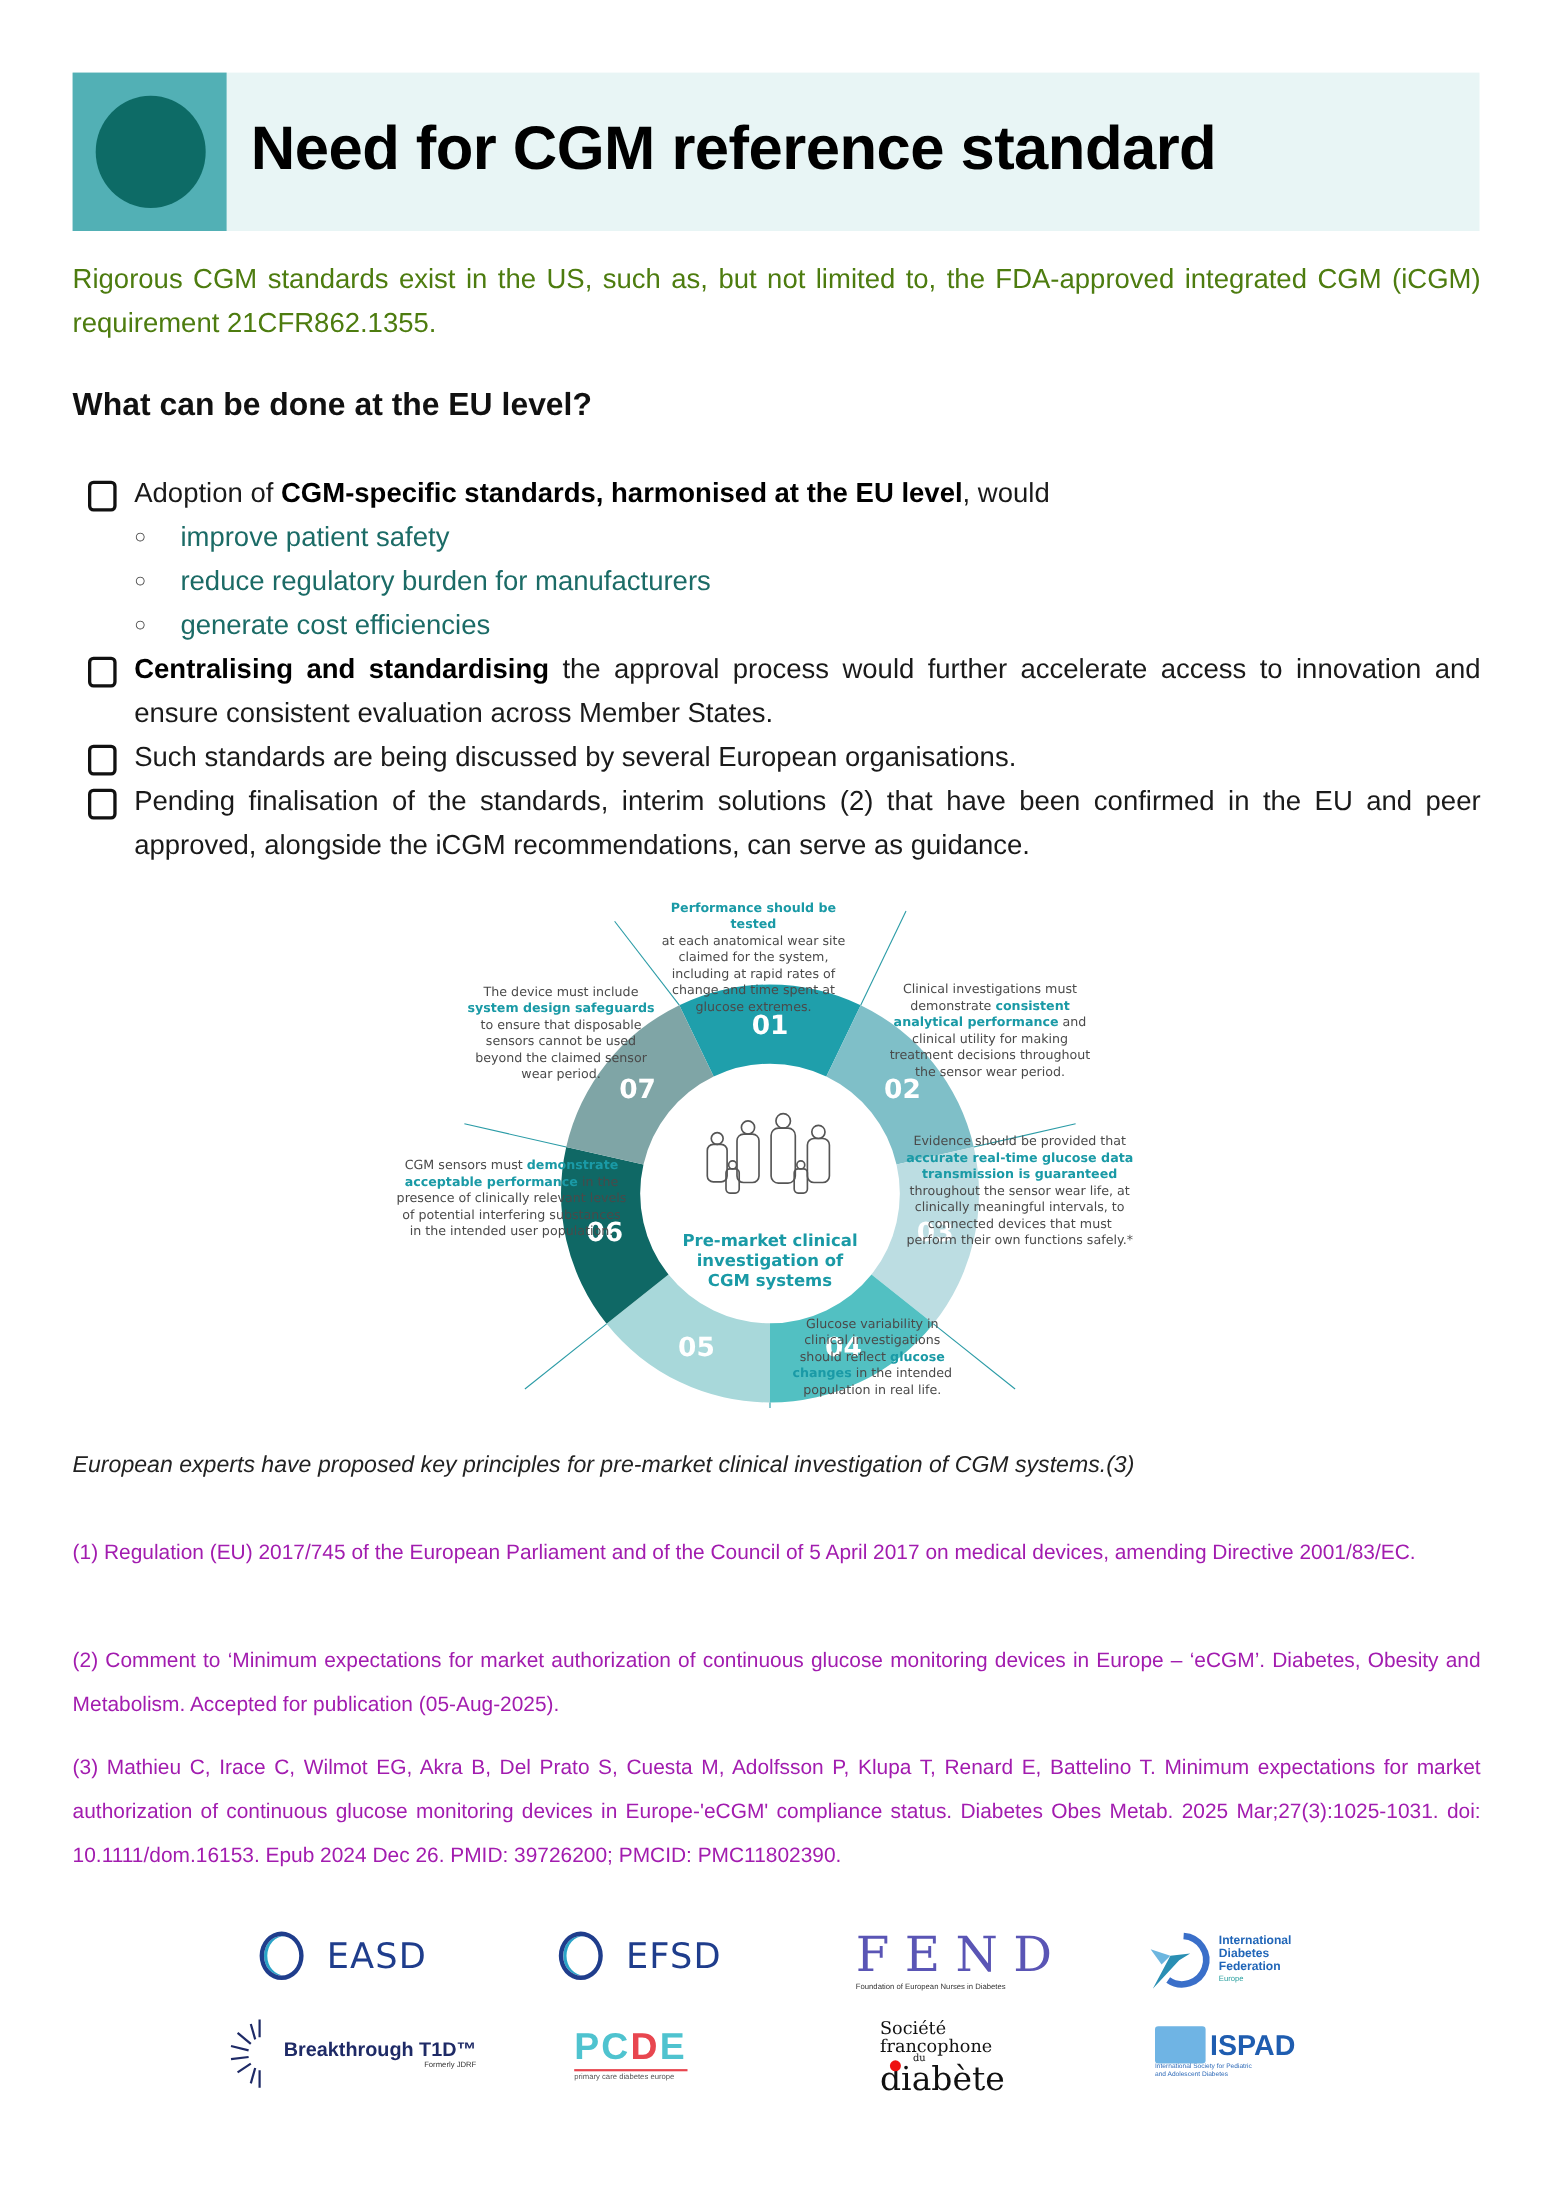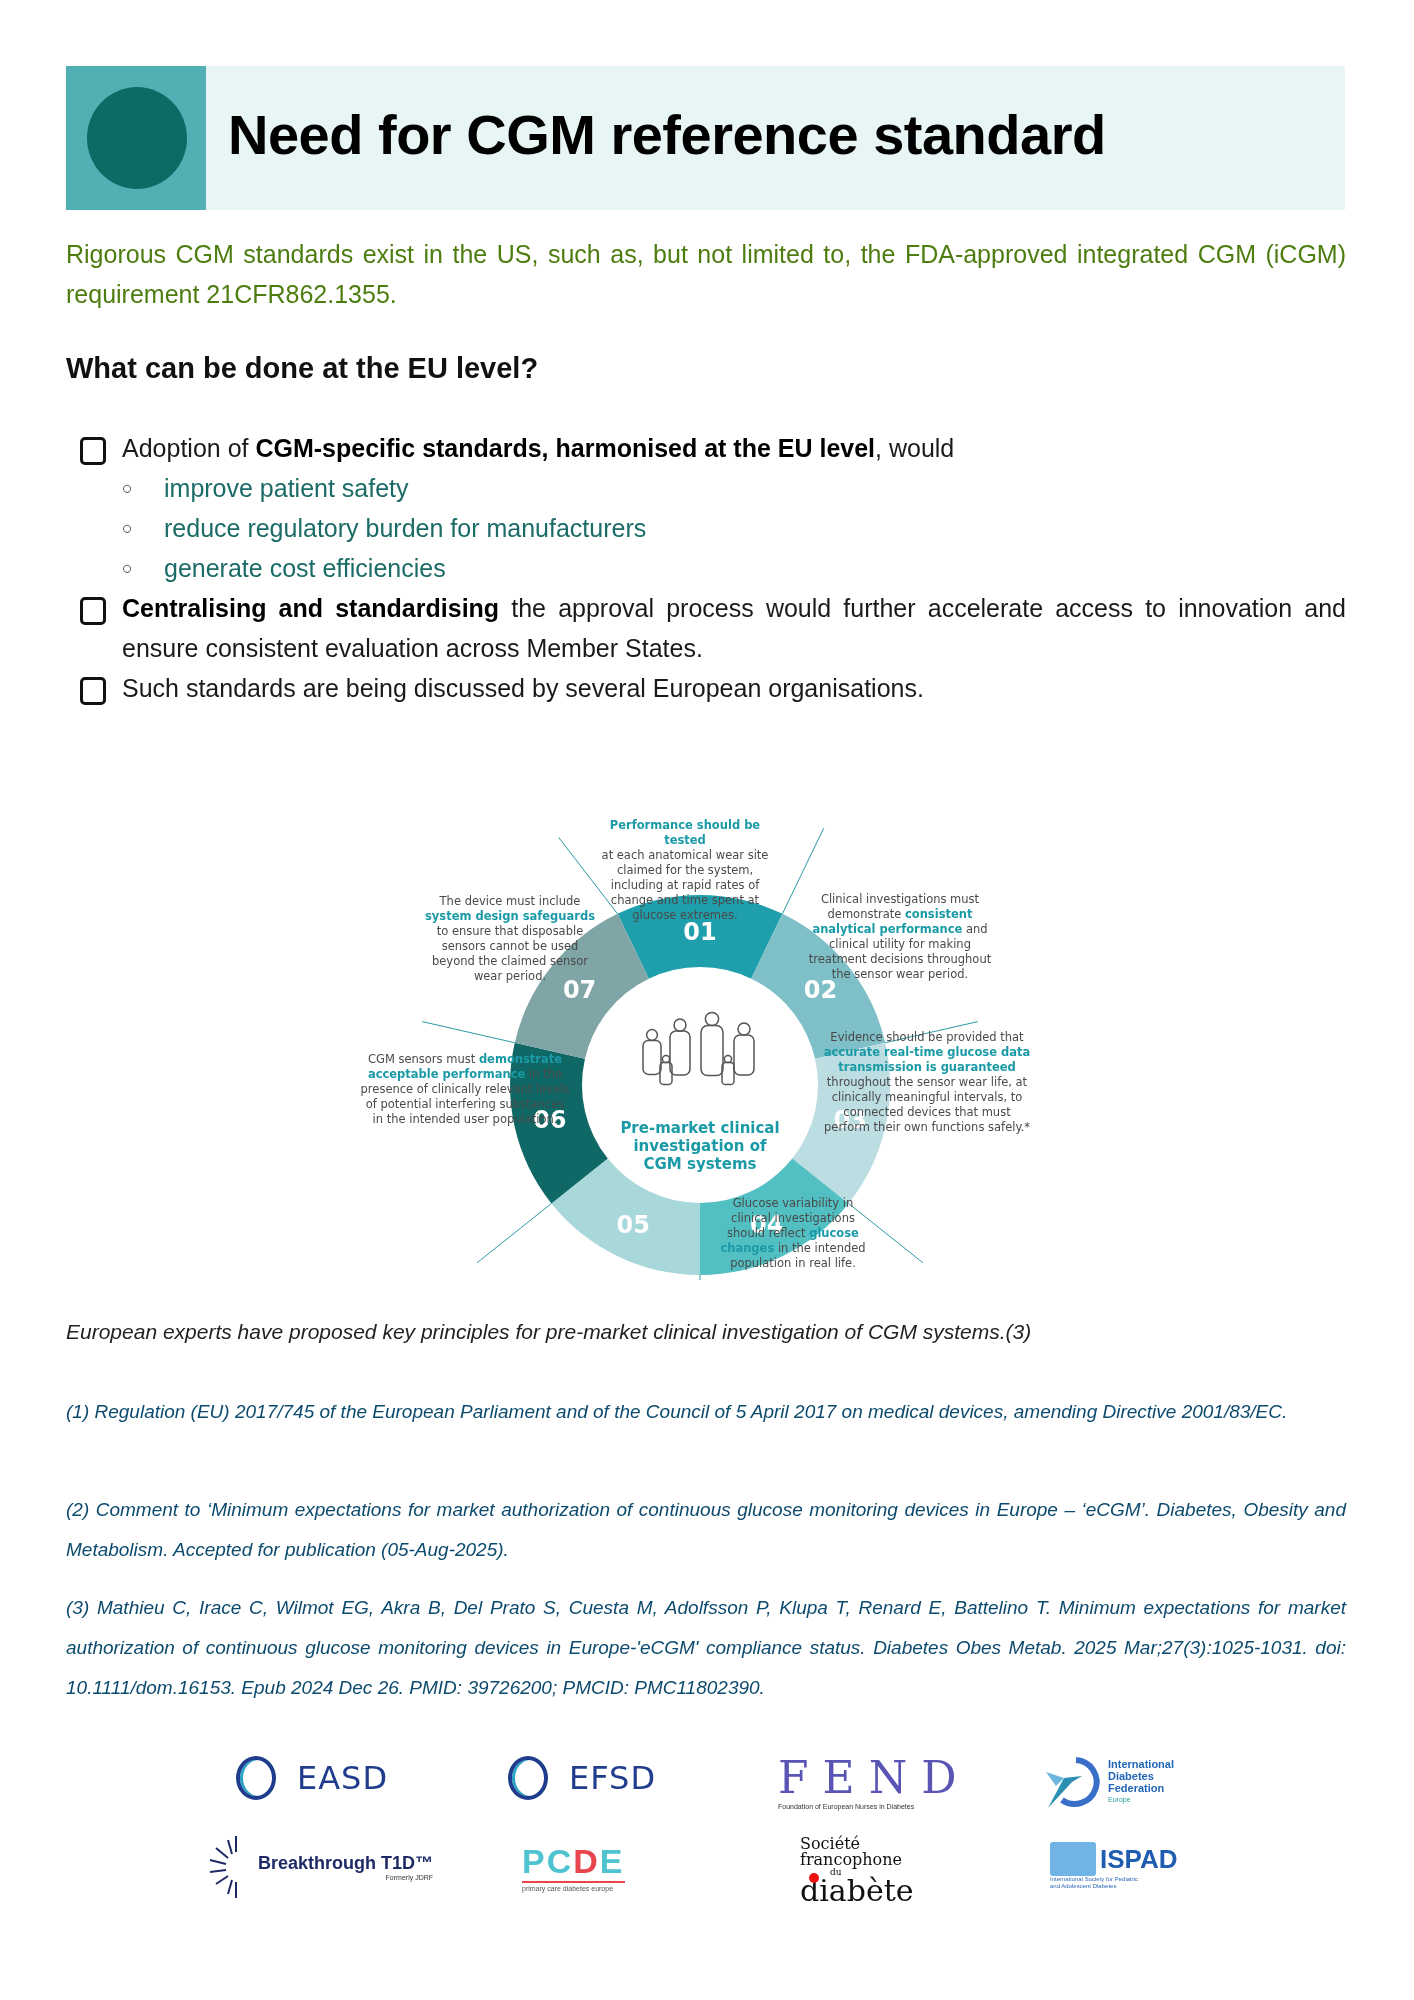--- a/index.html
+++ b/index.html
@@ -16,21 +16,21 @@
   .box { position: absolute; left: 0; top: 9px; width: 20px; height: 22px; border: 3px solid #111; border-radius: 5px; }
   .ci b { font-weight: 700; color: #000; }
   .sub { list-style: none; margin: 0; padding: 0 0 0 42px; }
   .sub li { position: relative; padding-left: 42px; color: #1b6b66; }
   .sub li .o { position: absolute; left: 0; top: 0; color: #444; font-size: 18px; }
   .info { position: absolute; left: 360px; top: 800px; width: 700px; height: 480px; }
   .info svg { position: absolute; left: 0; top: 0; }
   .note { position: absolute; font-family: "DejaVu Sans", sans-serif; font-size: 11.5px; line-height: 15px; color: #4a4a4a; text-align: center; }
   .note .hl { color: #1a9aa6; font-weight: 700; }
   .caption { position: absolute; left: 66px; top: 1320px; font-size: 21px; font-style: italic; color: #222; }
-  .fn { position: absolute; left: 66px; width: 1280px; font-size: 19px; line-height: 40px; color: #0c4a6e; text-align: justify; font-style: italic; }
+  .fn { position: absolute; left: 66px; width: 1280px; font-size: 19px; line-height: 40px; color: #a21caf; text-align: justify; }
   .logo { position: absolute; }
   .easd, .efsd { font-family: "DejaVu Sans", sans-serif; font-size: 32px; color: #1f3d8c; letter-spacing: 1px; display: flex; align-items: center; gap: 21px; }
   .ring { width: 40px; height: 44px; border-radius: 50%; border: 4px solid #1f3d8c; box-shadow: inset 3px 0 0 #2aa4c8; box-sizing: border-box; }
   .fend .big { font-family: "DejaVu Serif", serif; font-size: 44px; letter-spacing: 14px; color: #5a55b5; font-weight: 300; }
   .fend .small { font-size: 7px; color: #333; }
   .idf { display: flex; align-items: center; gap: 6px; }
   .idf .txt { font-size: 11px; font-weight: 700; color: #2166b8; line-height: 12px; }
   .idf .txt .eu { font-size: 7px; color: #2ba0a0; font-weight: 400; }
   .bt1d { display: flex; align-items: center; gap: 12px; }
   .bt1d .name { font-size: 18px; font-weight: 700; color: #1e2a66; }
@@ -70,20 +70,24 @@
     <li><span class="o">○</span><span>reduce regulatory burden for manufacturers</span></li>
     <li><span class="o">○</span><span>generate cost efficiencies</span></li>
   </ul>
   <div class="ci">
     <span class="box"></span>
     <b>Centralising and standardising</b><span> the approval process would further accelerate access to innovation and ensure consistent evaluation across Member States.</span>
   </div>
   <div class="ci">
     <span class="box"></span>
     <span>Such standards are being discussed by several European organisations.</span>
+  </div>
+  <div class="ci">
+    <span class="box"></span>
+    <span>Pending finalisation of the standards, interim solutions (2) that have been confirmed in the EU and peer approved, alongside the iCGM recommendations, can serve as guidance.</span>
   </div>
 </div>
 
 <div class="info">
   <svg id="wheel" width="700" height="480" viewBox="0 0 700 480">
       <path d="M257.56208956766386,113.81591509854042 A190,190 0 0 1 422.437910432336,113.81591509854033 L391.1982812158718,178.68567358751454 A118,118 0 0 0 288.8017187841281,178.68567358751457 Z" fill="#1f9fab"></path>
       <text x="340" y="140" text-anchor="middle" font-family="DejaVu Sans, sans-serif" font-size="24" font-weight="700" fill="#ffffff">01</text>
       <line x1="257.56208956766386" y1="113.81591509854042" x2="198.7325590754822" y2="37.47523329040814" stroke="#2a9ba6" stroke-width="1"></line>
       <path d="M422.437910432336,113.81591509854033 A190,190 0 0 1 525.2363033145465,242.72102254830025 L455.0414936374552,258.7425297931549 A118,118 0 0 0 391.1982812158718,178.68567358751454 Z" fill="#7fbfc8"></path>
       <text x="460.40204830007656" y="197.98257051375504" text-anchor="middle" font-family="DejaVu Sans, sans-serif" font-size="24" font-weight="700" fill="#ffffff">02</text>

